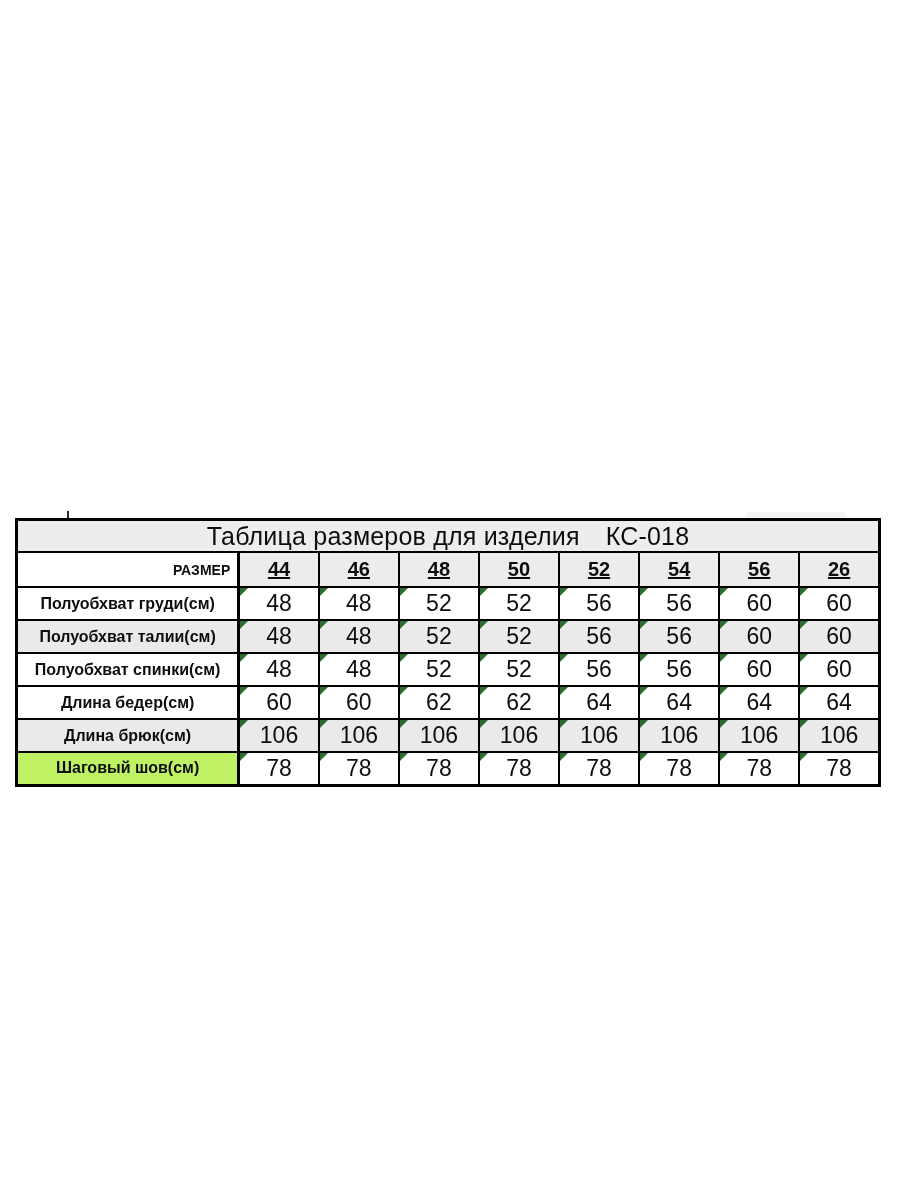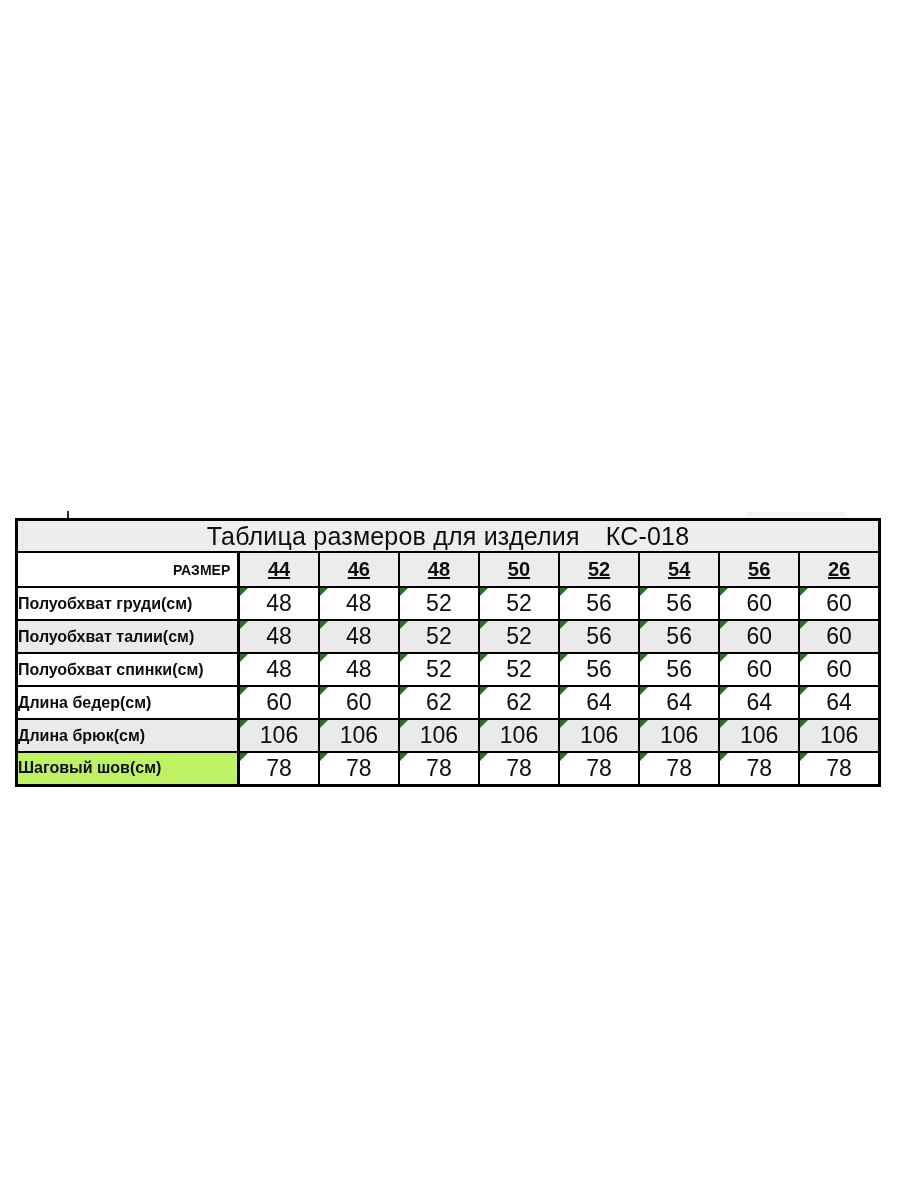--- a/index.html
+++ b/index.html
@@ -59,21 +59,21 @@
     font-size: 20px;
     text-align: center;
     text-decoration: underline;
   }
 
   
   .label-cell {
     border-right: 3px solid var(--border, #000) !important;
     font-weight: bold;
     font-size: 16px;
-    text-align: left;
+    text-align: center;
   }
 
   
   .data-row { height: 33px; }
   .data-row td { background: #ffffff; }
   .data-row.shaded td { background: var(--shaded-row-bg, #eaeaea); }
   .data-cell {
     position: relative;
     text-align: center;
     font-size: 23px;

